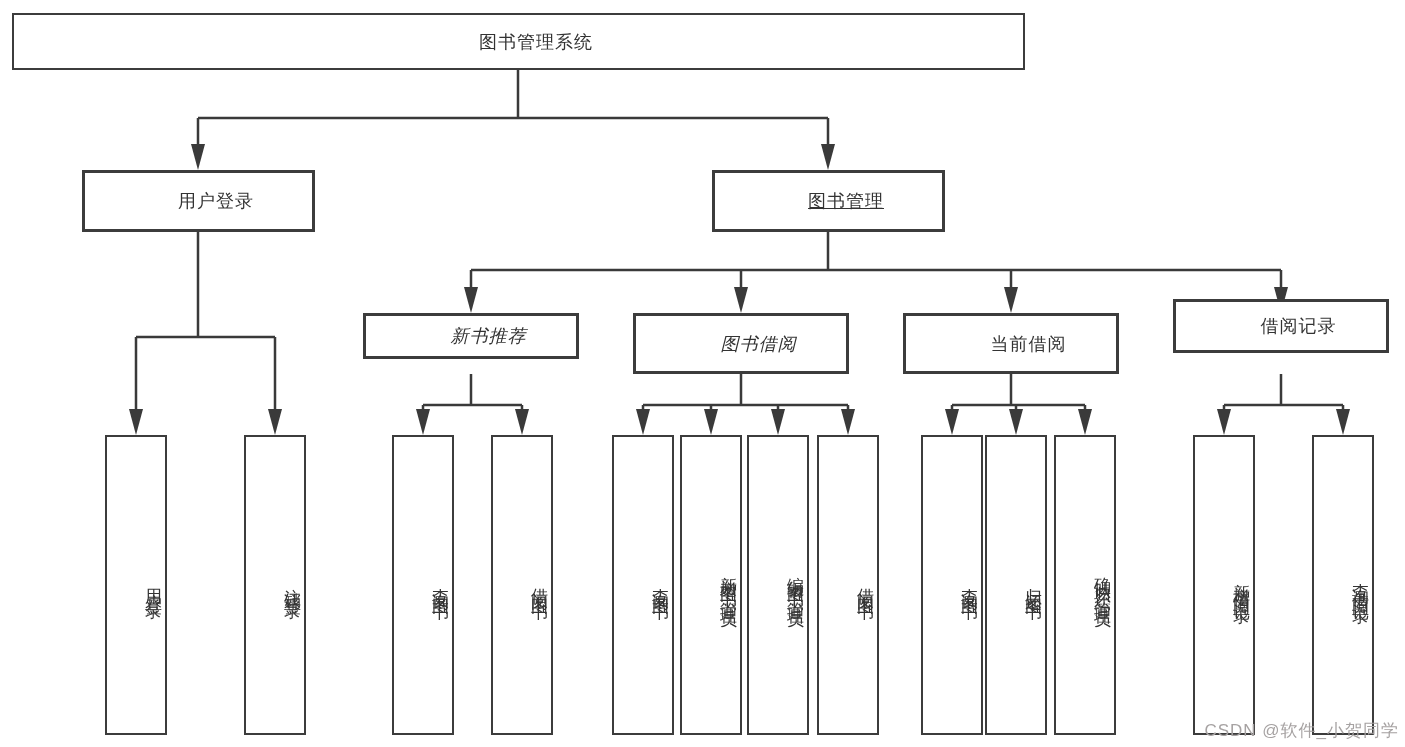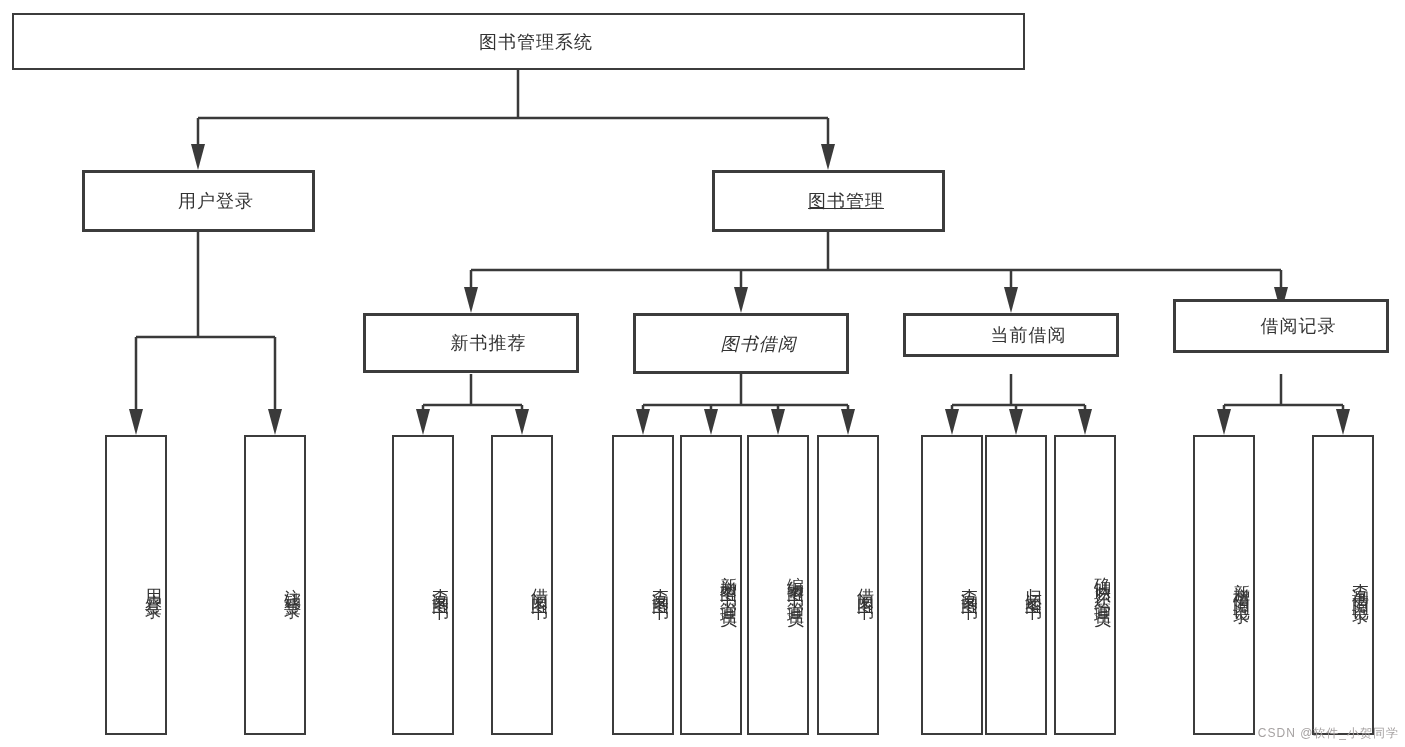--- a/index.html
+++ b/index.html
@@ -30,21 +30,21 @@
   .v {
     writing-mode:vertical-rl;
     text-orientation:mixed;
     font-size:17px;
     letter-spacing:5px;
     line-height:1;
   }
   .watermark {
     position:absolute;
     right:6px; bottom:5px;
-    font-size:12px;
+    font-size:17px;
     color:#a6a2a2;
     letter-spacing:1px;
     z-index:3;
     white-space:nowrap;
   }
 </style>
 </head>
 <body>
 
 <div class="stage">
@@ -87,23 +87,23 @@
       <polygon points="1217,409 1231,409 1224,435"></polygon>
       <polygon points="1336,409 1350,409 1343,435"></polygon>
     </g>
   </svg>
 
   <div class="node" style="left:12px; top:13px; width:1013px; height:57px;">图书管理系统</div>
 
   <div class="node lvl23" style="left:82px; top:170px; width:233px; height:62px;">用户登录</div>
   <div class="node lvl23" style="left:712px; top:170px; width:233px; height:62px;text-decoration:underline;">图书管理</div>
 
-  <div class="node lvl23" style="left:363px; top:313px; width:216px; height:60px;">新书推荐</div>
+  <div class="node lvl23" style="left:363px; top:313px; width:216px; height:46px;font-style:italic;">新书推荐</div>
   <div class="node lvl23" style="left:633px; top:313px; width:216px; height:61px;font-style:italic;">图书借阅</div>
-  <div class="node lvl23" style="left:903px; top:313px; width:216px; height:44px;">当前借阅</div>
+  <div class="node lvl23" style="left:903px; top:313px; width:216px; height:61px;">当前借阅</div>
   <div class="node lvl23" style="left:1173px; top:299px; width:216px; height:54px;font-family:Liberation Serif, serif;">借阅记录</div>
 
   <div class="node v" style="left:105px; top:435px; width:62px; height:300px;">用户登录</div>
   <div class="node v" style="left:244px; top:435px; width:62px; height:300px;">注销登录</div>
 
   <div class="node v" style="left:392px; top:435px; width:62px; height:300px;">查询图书</div>
   <div class="node v" style="left:491px; top:435px; width:62px; height:300px;">借阅图书</div>
 
   <div class="node v" style="left:612px; top:435px; width:62px; height:300px;">查询图书</div>
   <div class="node v" style="left:680px; top:435px; width:62px; height:300px;">新增图书（管理员）</div>

